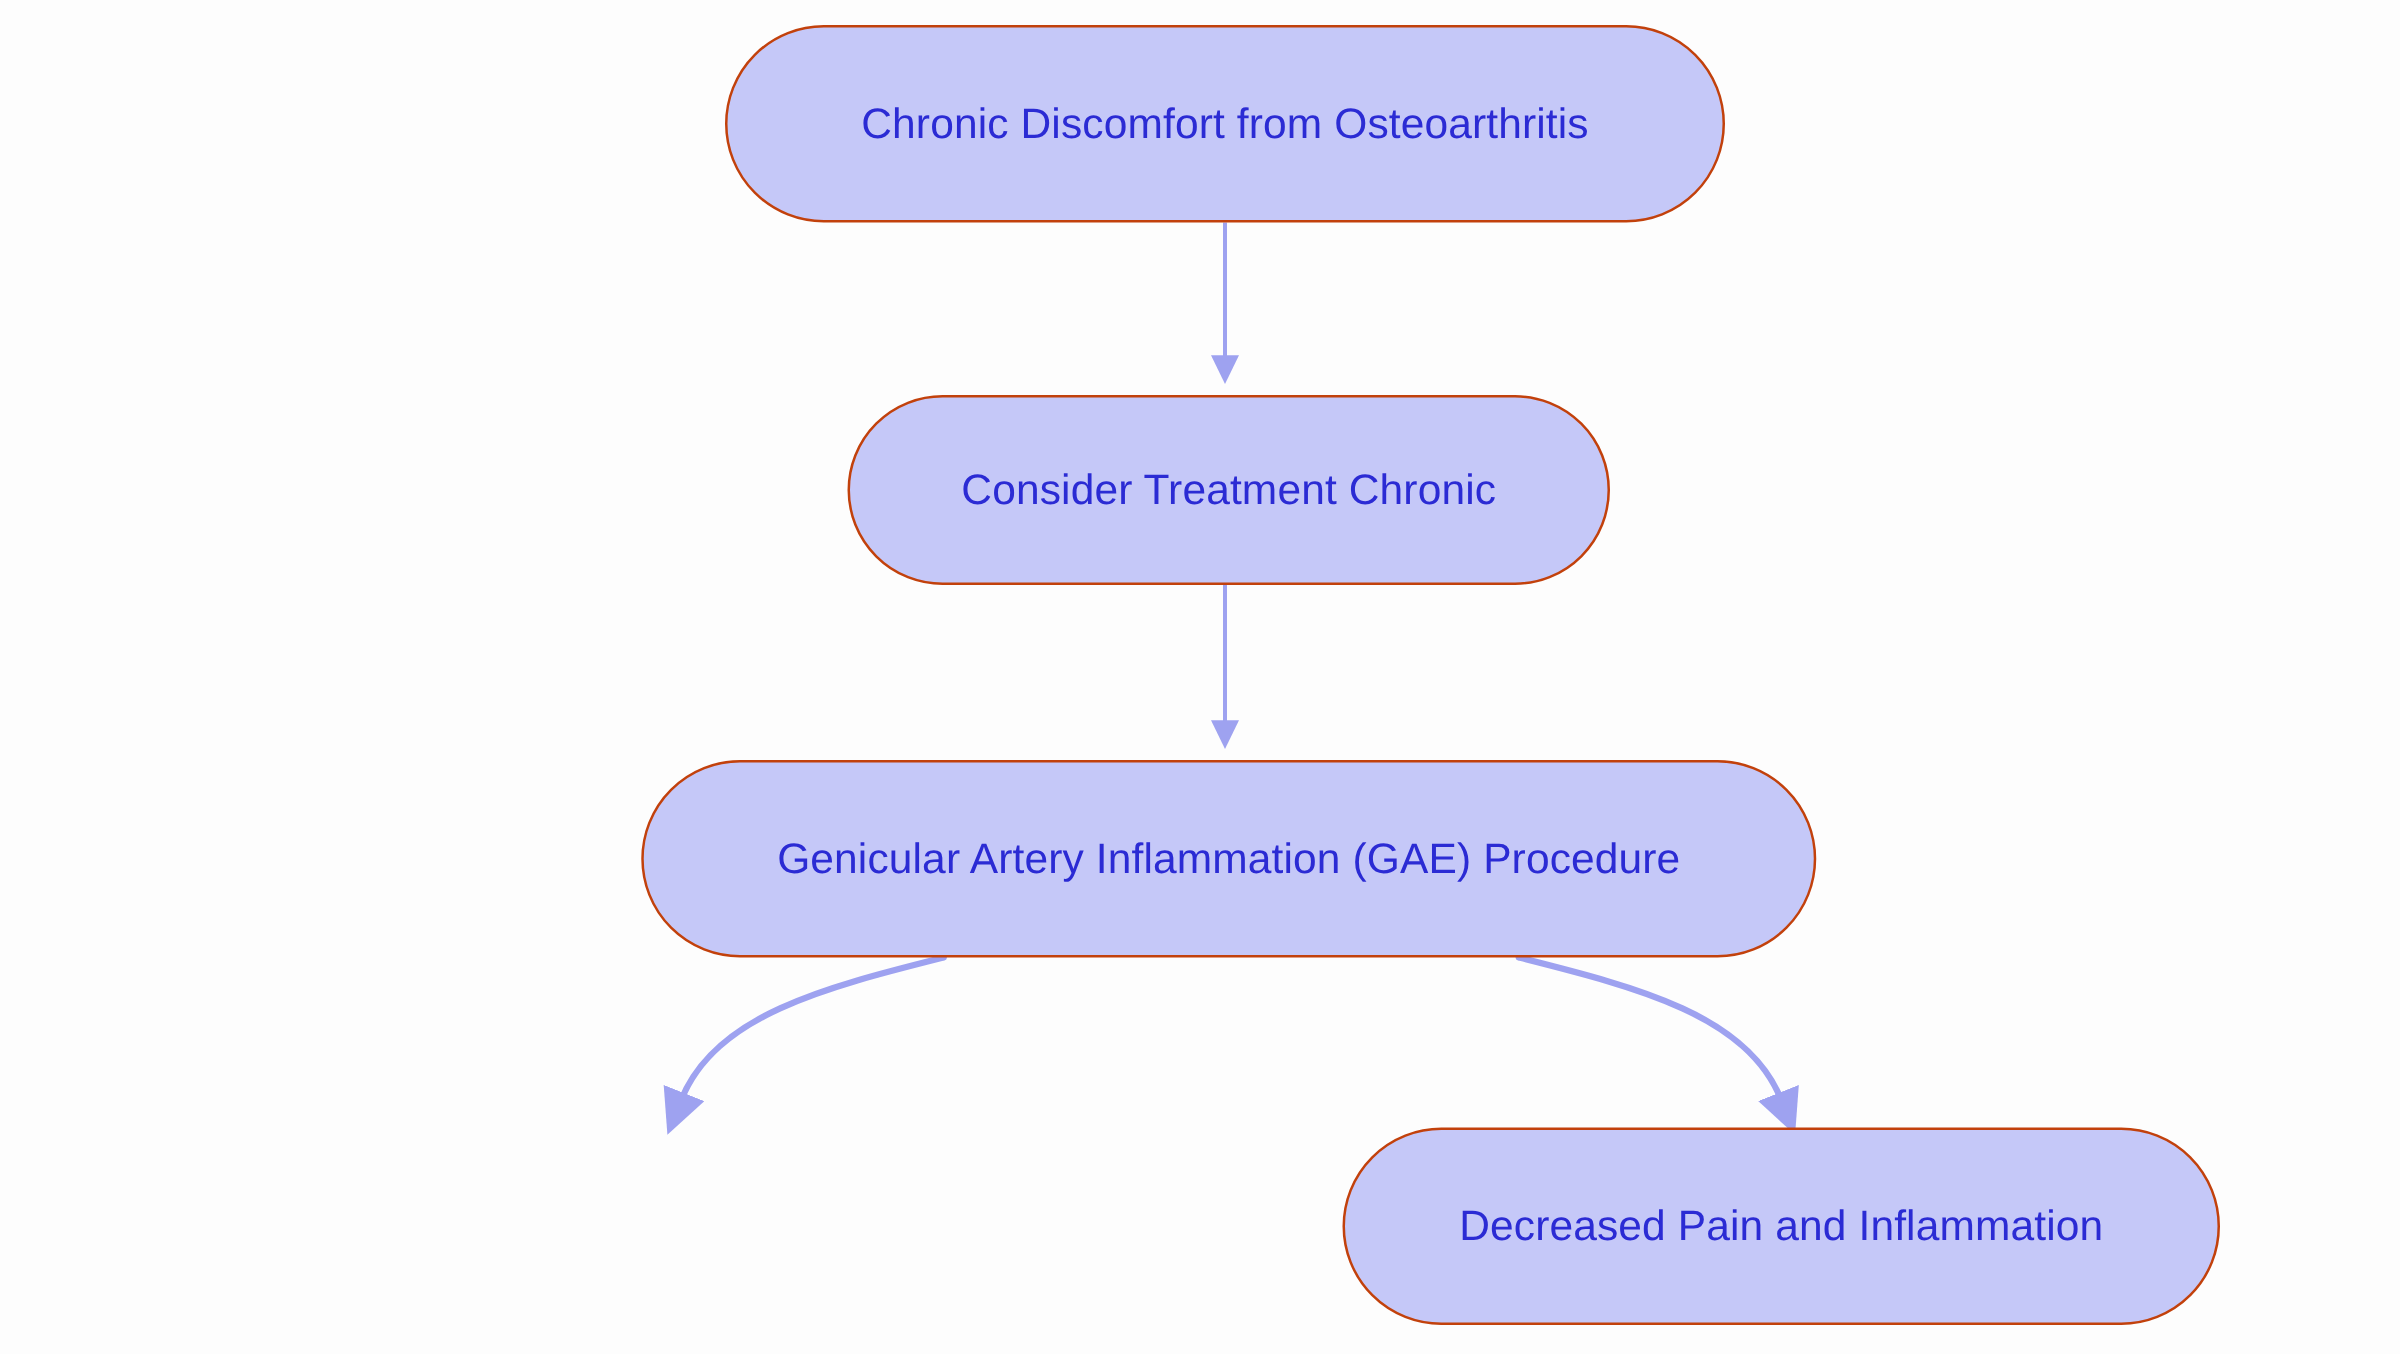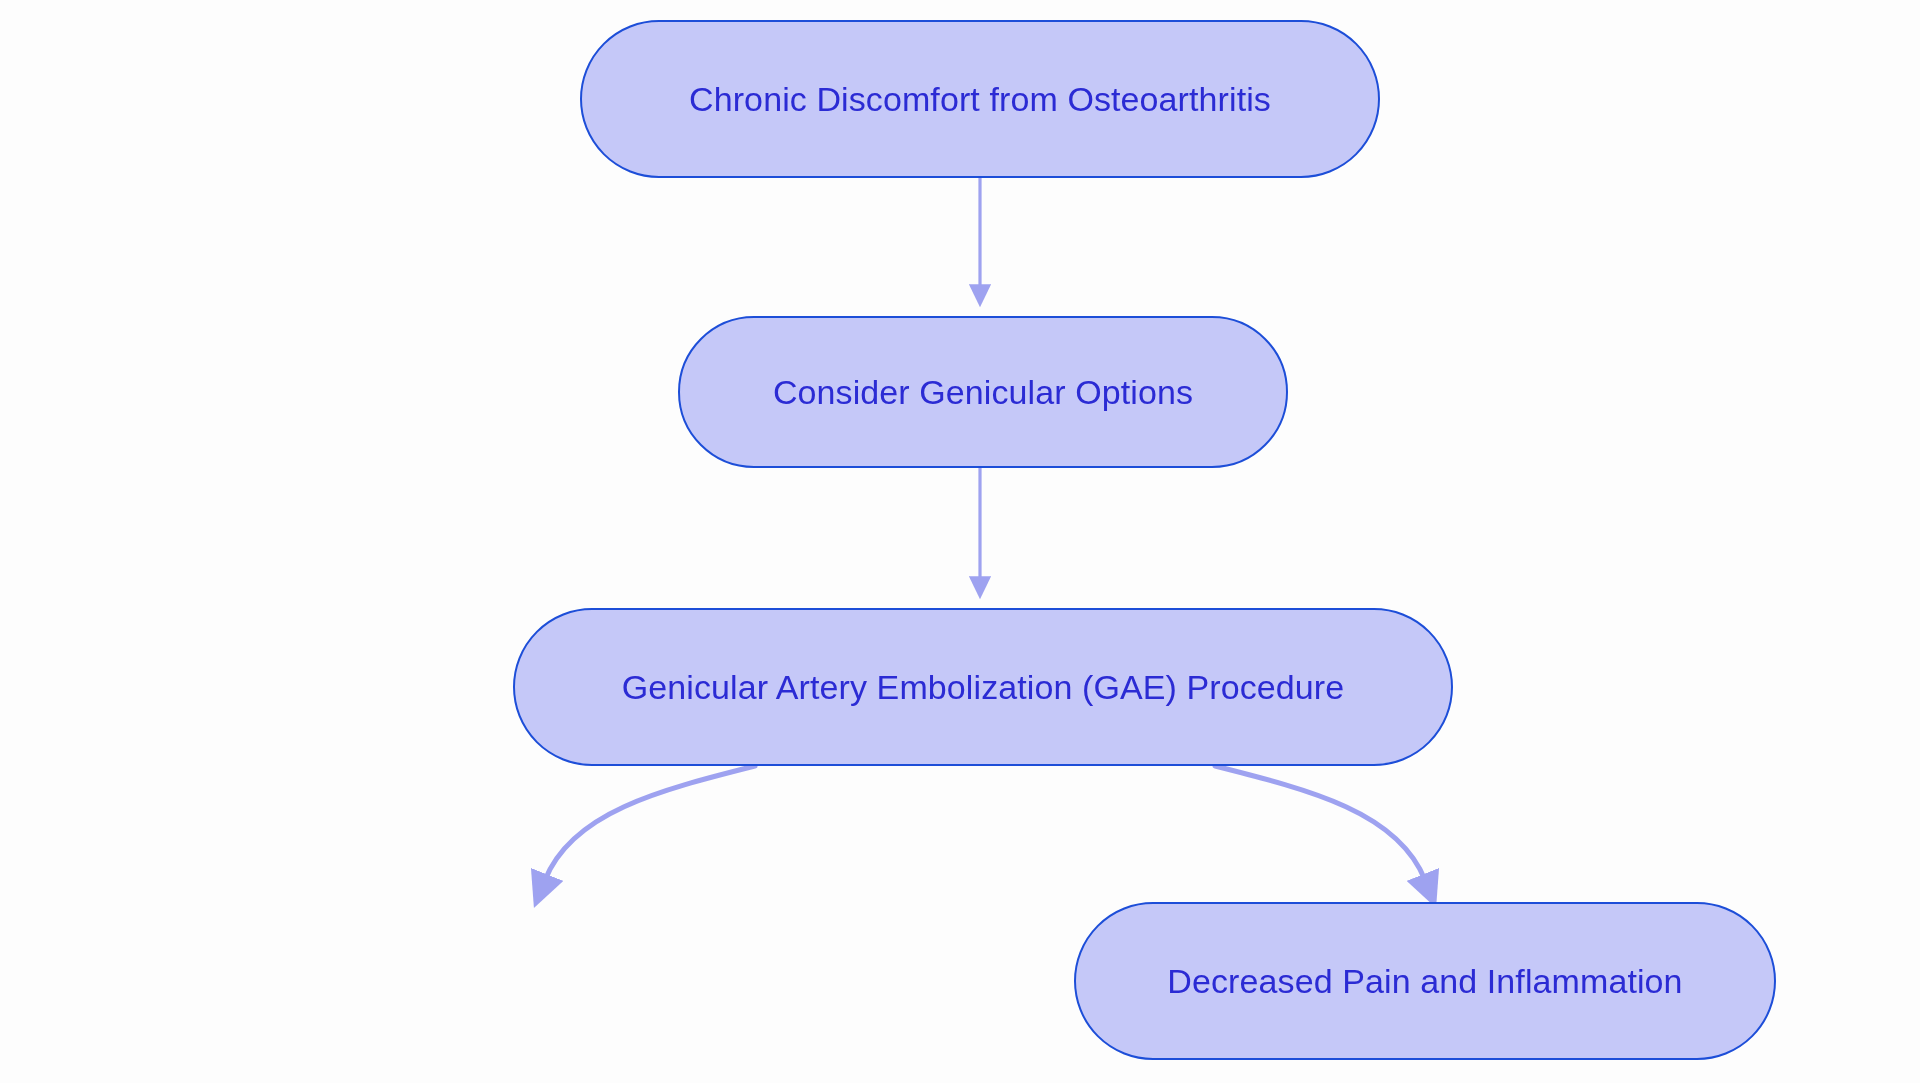--- a/index.html
+++ b/index.html
@@ -25,21 +25,21 @@
     left: 0;
     top: 0;
     width: 1920px;
     height: 1083px;
     pointer-events: none;
   }
   .node {
     position: absolute;
     box-sizing: border-box;
     background: #C5C8F8;
-    border: 2px solid #1d4ed8;
+    border: 2px solid #c2410c;
     border-radius: 80px;
     display: flex;
     align-items: center;
     justify-content: center;
     text-align: center;
   }
   .node-label {
     color: #2B2BD4;
     font-size: 34px;
     font-weight: 400;
@@ -82,25 +82,25 @@
     <g>
       <path d="M 1215 766 C 1310 790, 1398 812, 1425 880" fill="none" stroke="#9EA2F0" stroke-width="5" stroke-linecap="round" marker-end="url(#arrowhead)"></path>
     </g>
   </svg>
 
   <div class="node" id="node-problem">
     <span class="node-label">Chronic Discomfort from Osteoarthritis</span>
   </div>
 
   <div class="node" id="node-options">
-    <span class="node-label">Consider Genicular Options</span>
+    <span class="node-label">Consider Treatment Chronic</span>
   </div>
 
   <div class="node" id="node-procedure">
-    <span class="node-label">Genicular Artery Embolization (GAE) Procedure</span>
+    <span class="node-label">Genicular Artery Inflammation (GAE) Procedure</span>
   </div>
 
 
   <div class="node" id="node-pain">
     <span class="node-label">Decreased Pain and Inflammation</span>
   </div>
 
 </div>
 
 </body></html>

